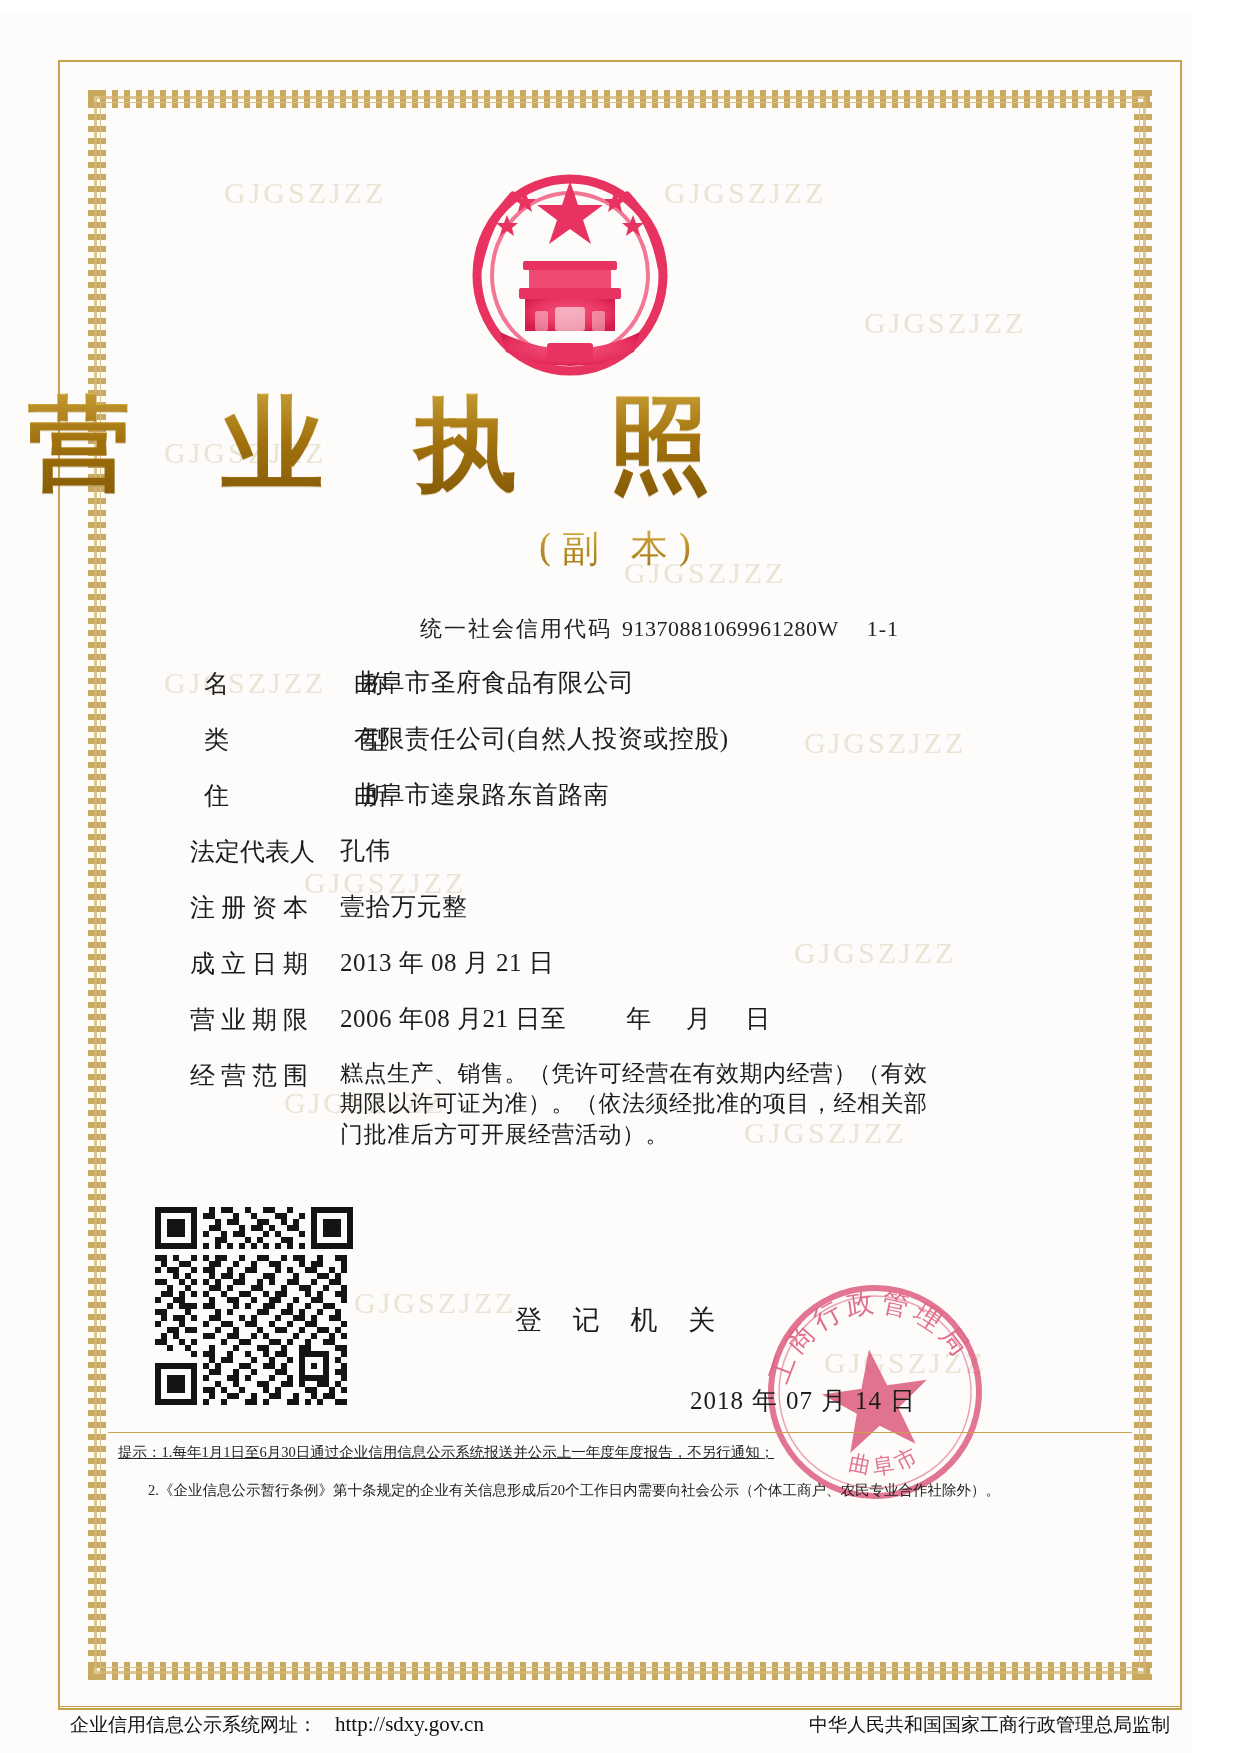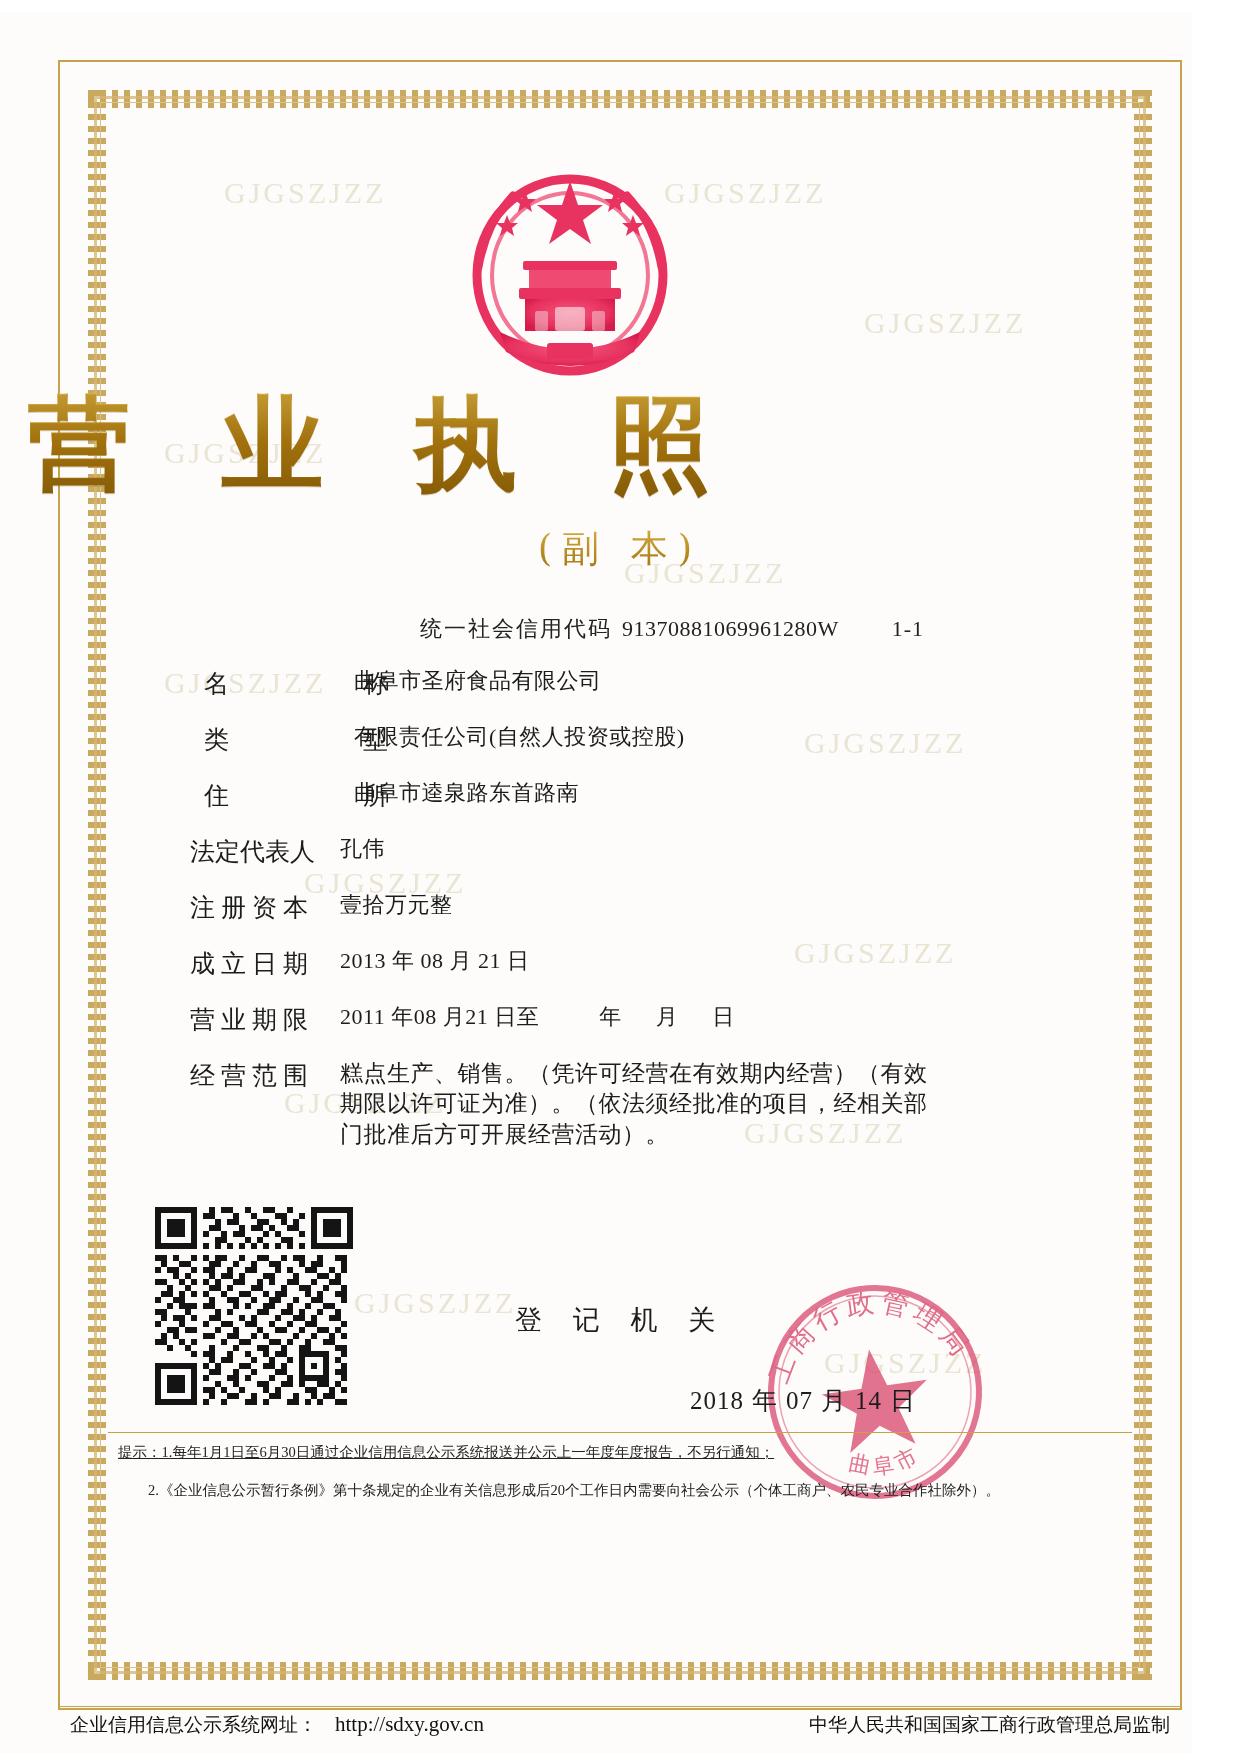--- a/index.html
+++ b/index.html
@@ -126,21 +126,21 @@
     letter-spacing: 1px;
     color: #222;
     white-space: nowrap;
   }
   .credit-line .label { letter-spacing: 2px; }
   .credit-line .code {
     font-family: "Liberation Serif", serif;
     letter-spacing: 0.5px;
     margin-left: 10px;
   }
-  .credit-line .suffix { margin-left: 53px; }
+  .credit-line .suffix { margin-left: 28px; }
 
   
   .fields {
     position: absolute;
     left: 190px; top: 655px;
     width: 900px;
   }
   .row {
     display: flex;
     align-items: flex-start;
@@ -150,21 +150,21 @@
     width: 150px;
     flex: 0 0 150px;
     font-size: 25px;
     color: #1c1c1c;
     white-space: nowrap;
   }
   .label.sp2 { letter-spacing: 28px; padding-left: 14px; }
   .label.sp1 { letter-spacing: 6px; }
   .label.sp0 { letter-spacing: 0px; }
   .row .value {
-    font-size: 22px;
+    font-size: 25px;
     color: #1c1c1c;
     line-height: 1.28;
     letter-spacing: 0.5px;
   }
   .row .value.small-line { font-size: 23px; line-height: 1.32; max-width: 610px; }
   .row .value .gap-year { padding-left: 60px; }
   .row .value .gap-month { padding-left: 34px; }
   .row .value .gap-day { padding-left: 34px; }
 
   
@@ -343,21 +343,21 @@
     </div>
 
     <div class="row">
       <div class="label sp1">成立日期</div>
       <div class="value">2013 年 08 月 21 日</div>
     </div>
 
     <div class="row">
       <div class="label sp1">营业期限</div>
       <div class="value">
-        <span>2011 年08 月21 日至</span><span class="gap-year">年</span><span class="gap-month">月</span><span class="gap-day">日</span>
+        <span>2006 年08 月21 日至</span><span class="gap-year">年</span><span class="gap-month">月</span><span class="gap-day">日</span>
       </div>
     </div>
 
     <div class="row">
       <div class="label sp1">经营范围</div>
       <div class="value small-line">糕点生产、销售。（凭许可经营在有效期内经营）（有效期限以许可证为准）。（依法须经批准的项目，经相关部门批准后方可开展经营活动）。</div>
     </div>
 
   </div>
 

